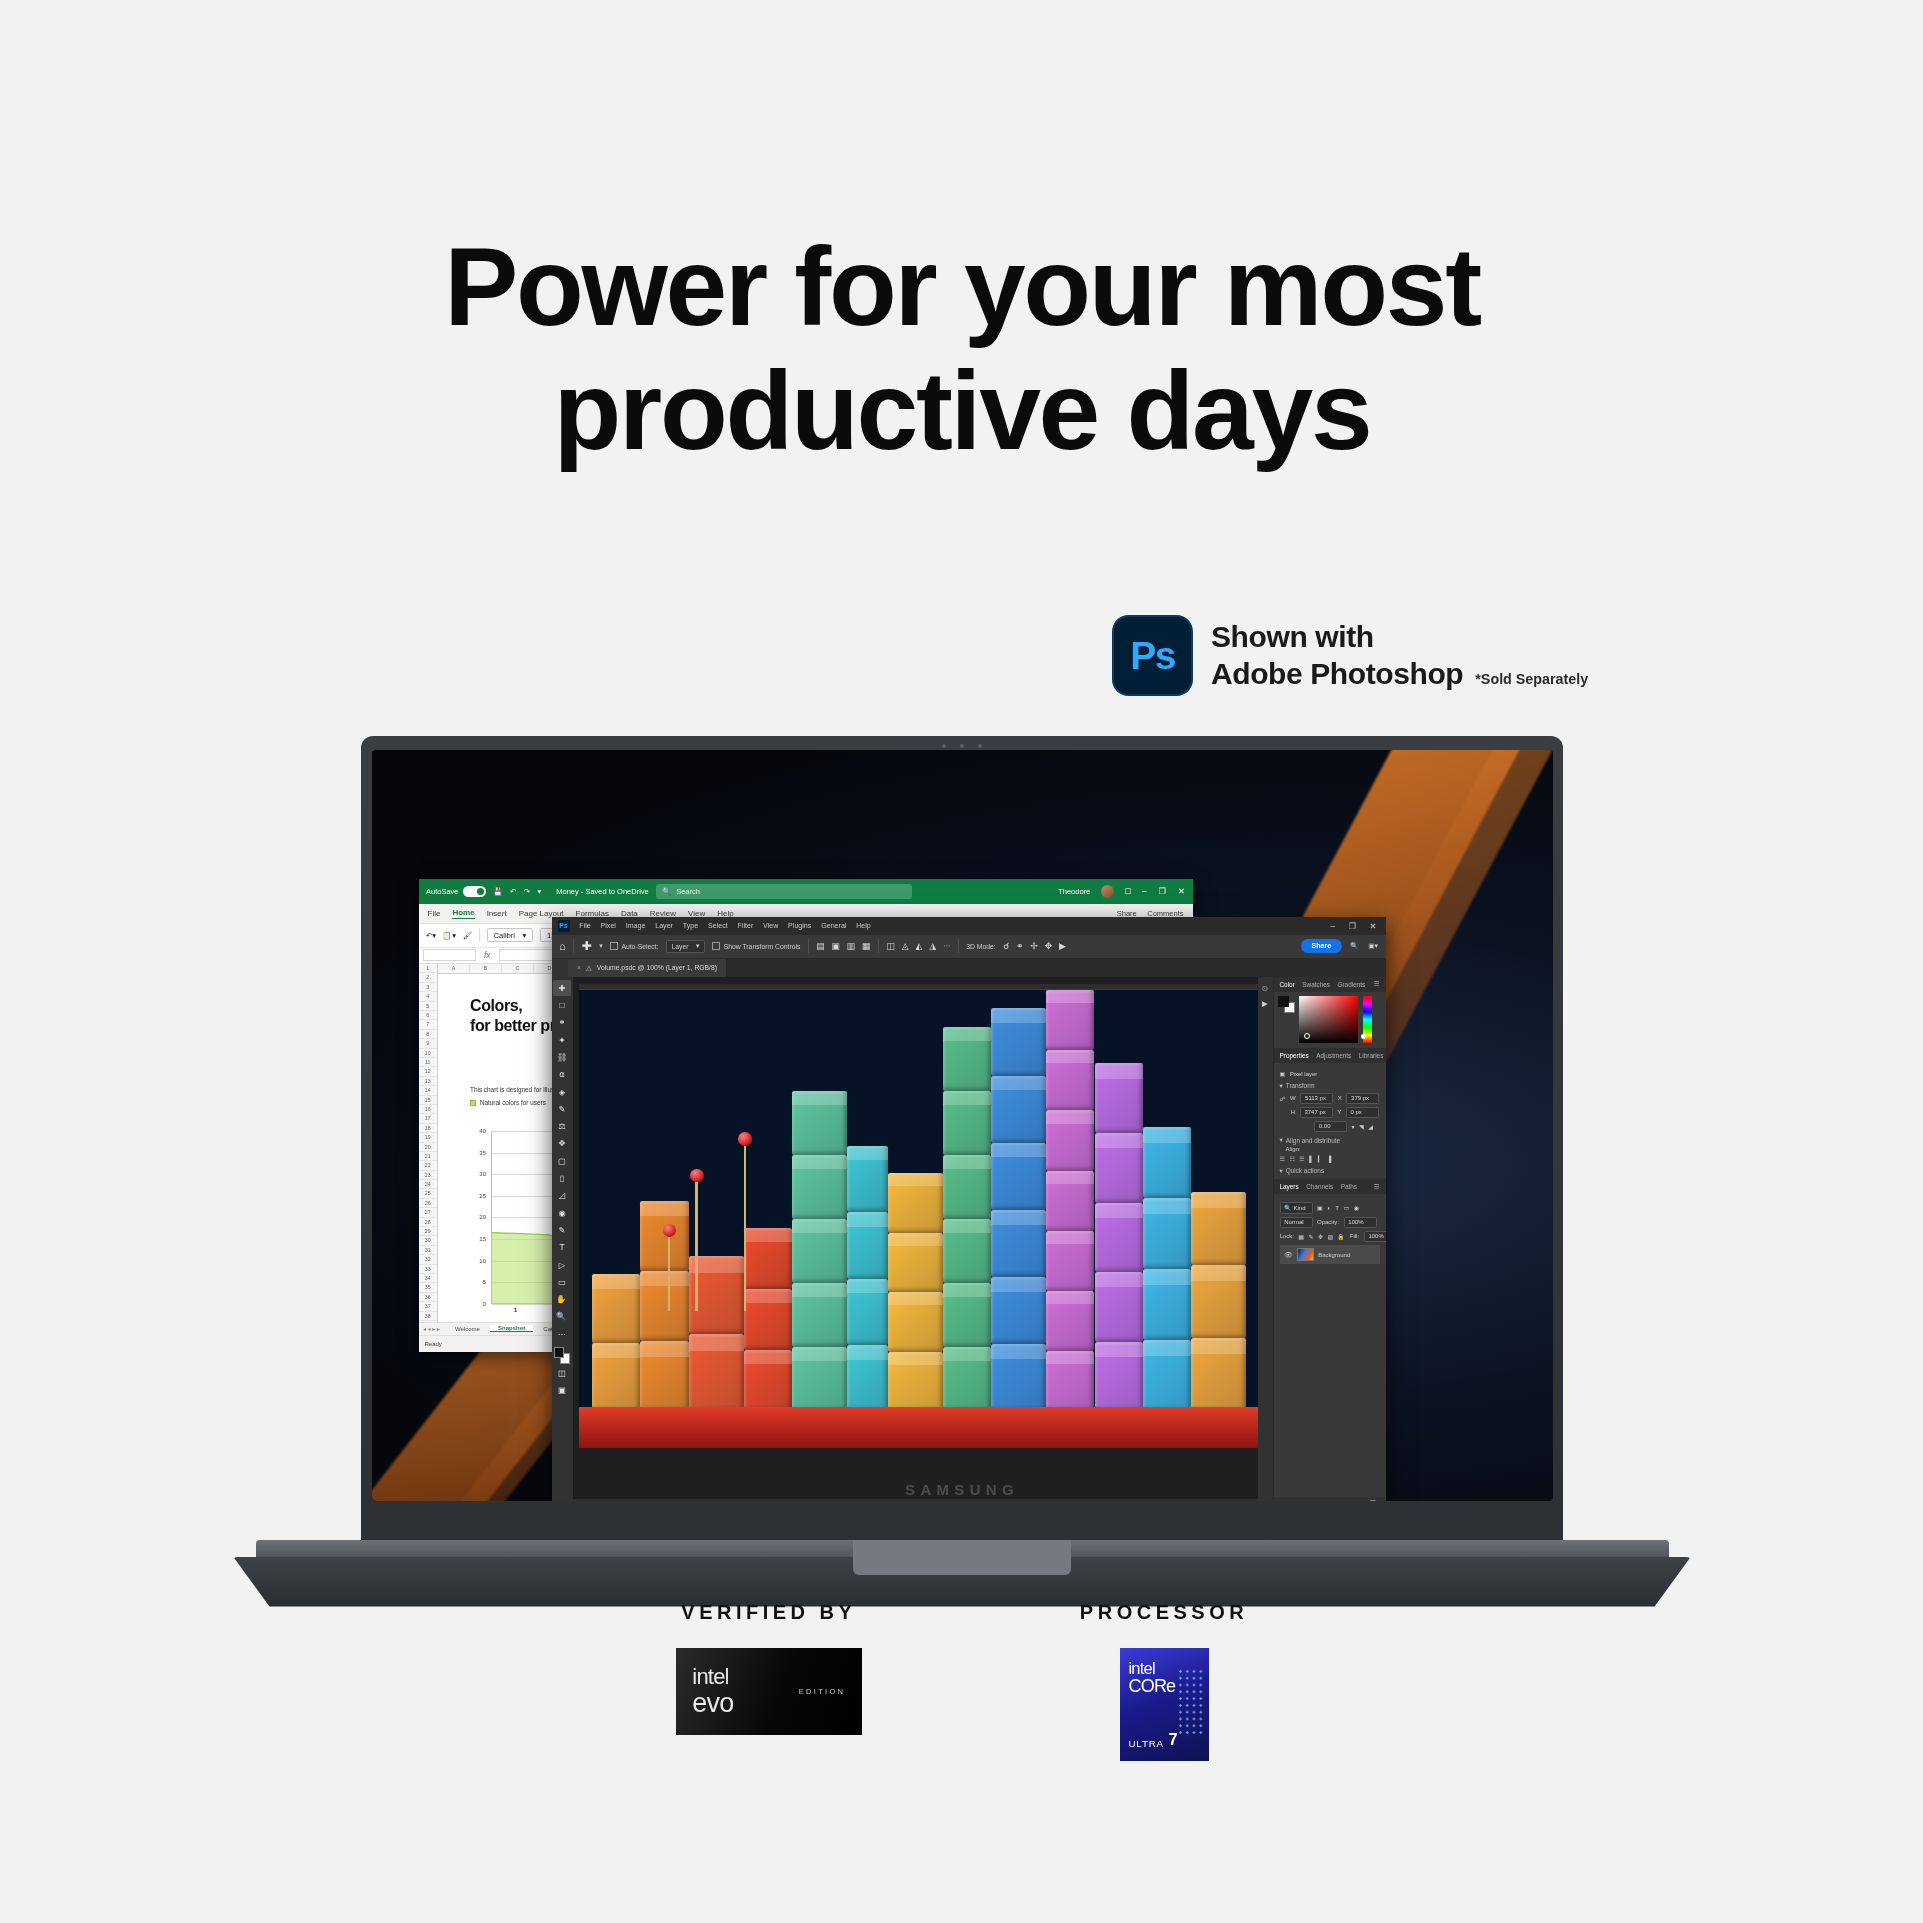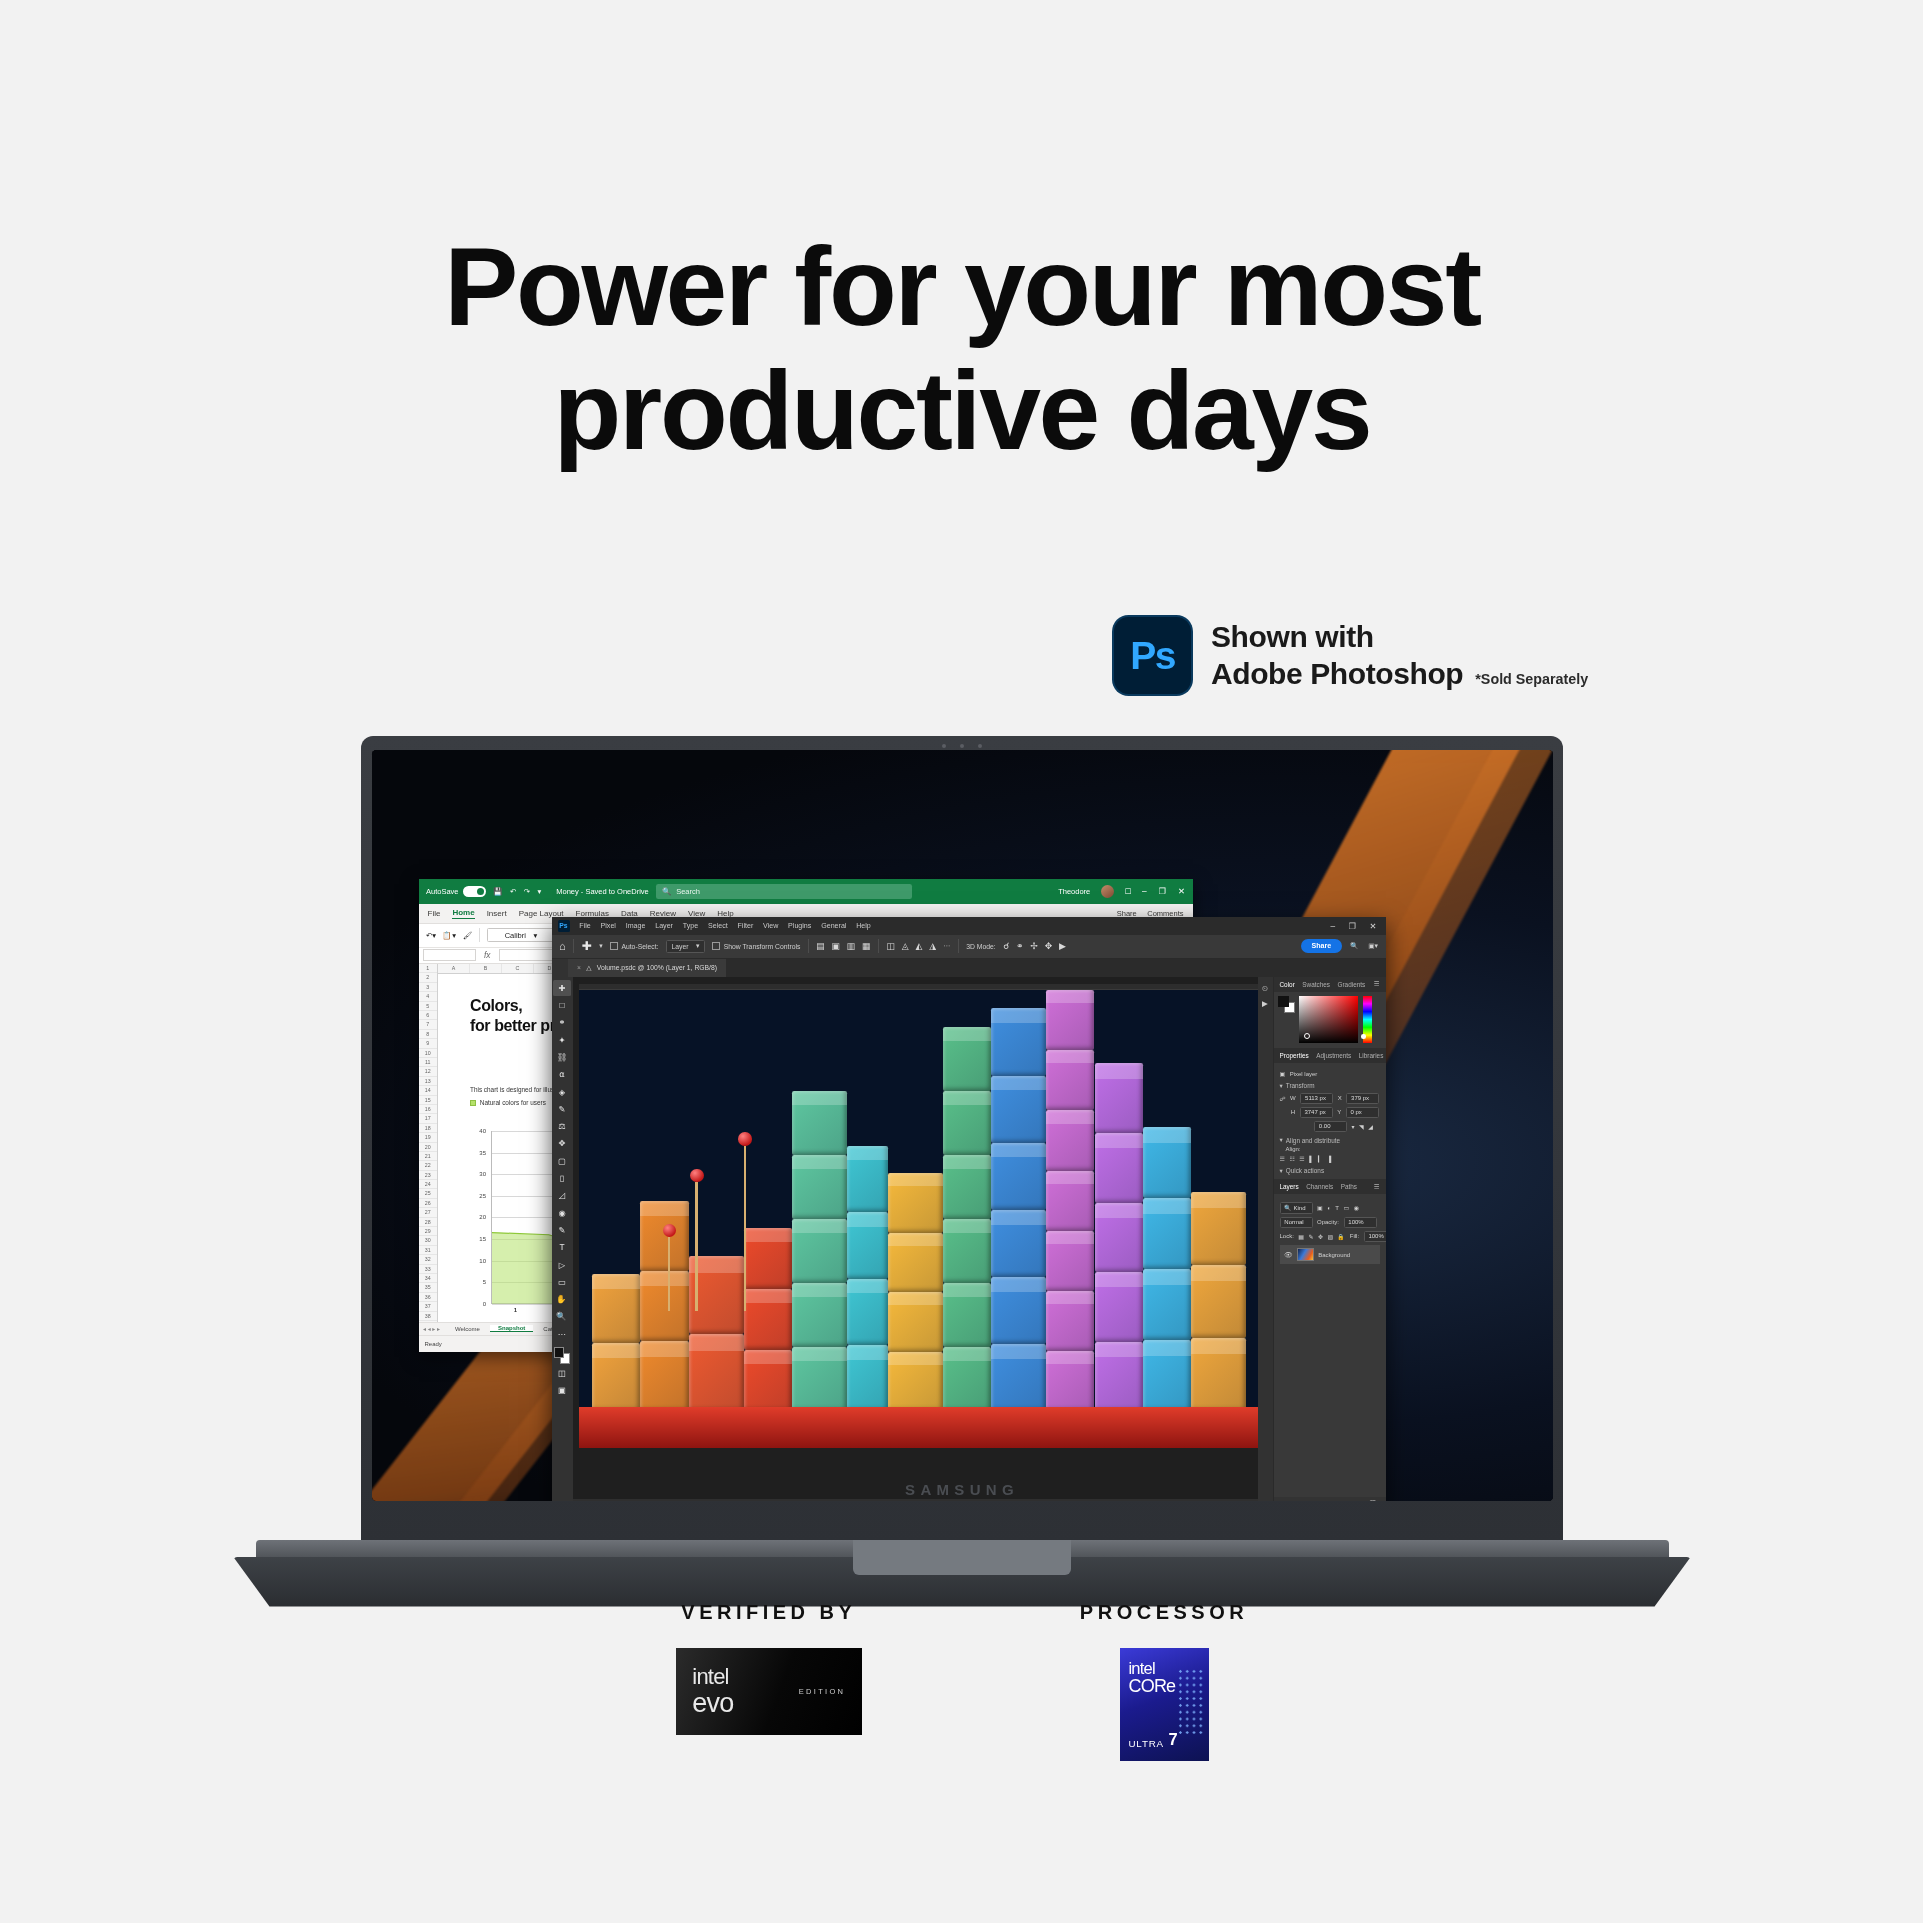--- a/index.html
+++ b/index.html
@@ -123,21 +123,21 @@
     height:19.5px; background:#f3f2f1; display:flex; align-items:center; gap:12px;
     padding:0 9px; font-size:8px; color:#3b3a39; border-bottom:0.8px solid #e1dfdd;
   }
   .xl-tab.active { color:#107c41; font-weight:700; border-bottom:1.5px solid #107c41; padding-bottom:1.5px; }
   .xl-tabs-right { margin-left:auto; display:flex; gap:10.5px; font-size:7.5px; }
 
   .xl-ribbon {
     height:24px; background:#fff; display:flex; align-items:center;
     gap:6.8px; padding:0 7.5px; border-bottom:0.8px solid #e6e4e2; font-size:7.5px;
   }
-  .xl-sel { border:0.8px solid #c9c7c5; border-radius:1.5px; height:13.5px; display:flex; align-items:center; padding:0 17px; gap:7.5px; background:#fff; }
+  .xl-sel { border:0.8px solid #c9c7c5; border-radius:1.5px; height:13.5px; display:flex; align-items:center; padding:0 6px; gap:7.5px; background:#fff; }
   .xl-div { width:0.8px; height:13.5px; background:#ddd; }
 
   .xl-formula {
     height:16.5px; background:#fff; display:flex; align-items:center; gap:4.5px;
     border-bottom:0.8px solid #e1dfdd; padding:0 4.5px;
   }
   .xl-namebox { width:53px; height:12px; border:0.8px solid #d6d4d2; }
   .xl-fx { width:13.5px; text-align:center; color:#666; font-style:italic; }
   .xl-fbar { flex:1; height:12px; border:0.8px solid #d6d4d2; }
 

